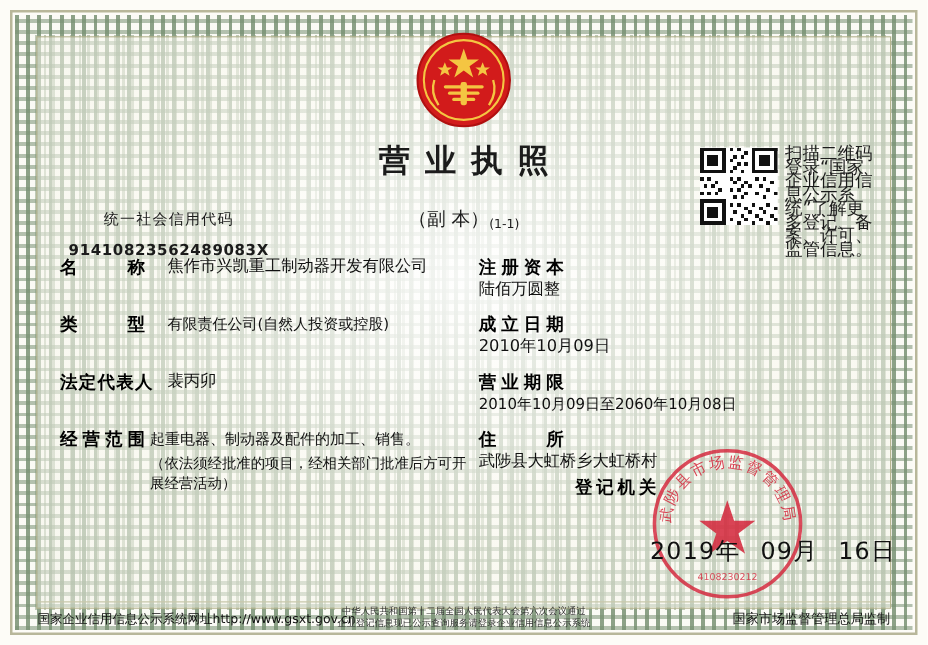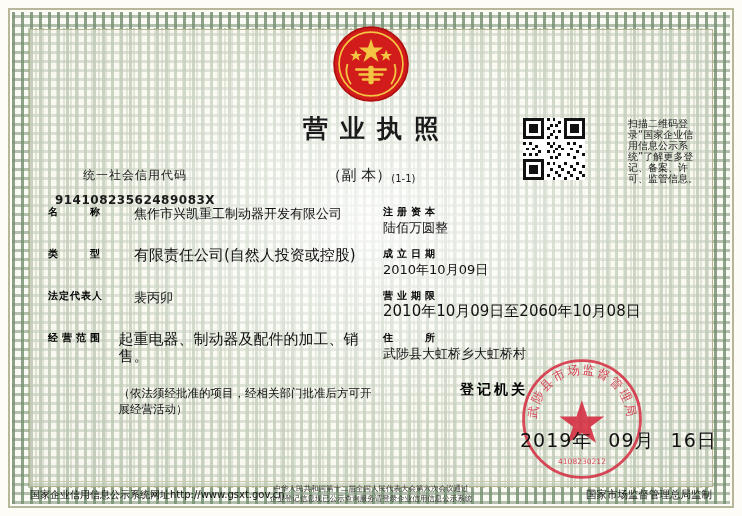--- a/index.html
+++ b/index.html
@@ -140,25 +140,24 @@
     align-items: flex-start;
   }
   .qr-code {
     width: 62px;
     height: 62px;
     background-color: #fff;
     image-rendering: pixelated;
   }
   .qr-text {
     margin-left: 6px;
-    font-size: 10px;
+    font-size: 14px;
     line-height: 11px;
     color: #1b1b1b;
     width: 74px;
-    padding-left: 37px;
   }
 
   
   .fields {
     position: absolute;
     left: 48px;
     top: 205px;
     width: 646px;
     font-size: 13px;
     color: #111;
@@ -170,40 +169,40 @@
   .col-left {
     width: 335px;
     display: flex;
   }
   .col-right {
     width: 311px;
     display: flex;
     flex-direction: column;
   }
   .lbl {
-    font-size: 10px;
+    font-size: 14px;
     font-weight: bold;
     color: #000;
     white-space: nowrap;
     width: 86px;
     display: inline-block;
     letter-spacing: 4px;
   }
   .lbl.w4 { letter-spacing: 1px; }
   .val {
     font-size: 13px;
     color: #111;
     line-height: 17px;
   }
-  .val.small { font-size: 15px; }
+  .val.small { font-size: 12px; }
   .note {
     font-size: 11.5px;
     line-height: 16px;
     color: #111;
-    margin-top: 20px;
+    margin-top: 2px;
   }
 
   
   .registry-label {
     position: absolute;
     left: 460px;
     top: 381px;
     font-size: 14px;
     font-weight: bold;
     letter-spacing: 3px;

